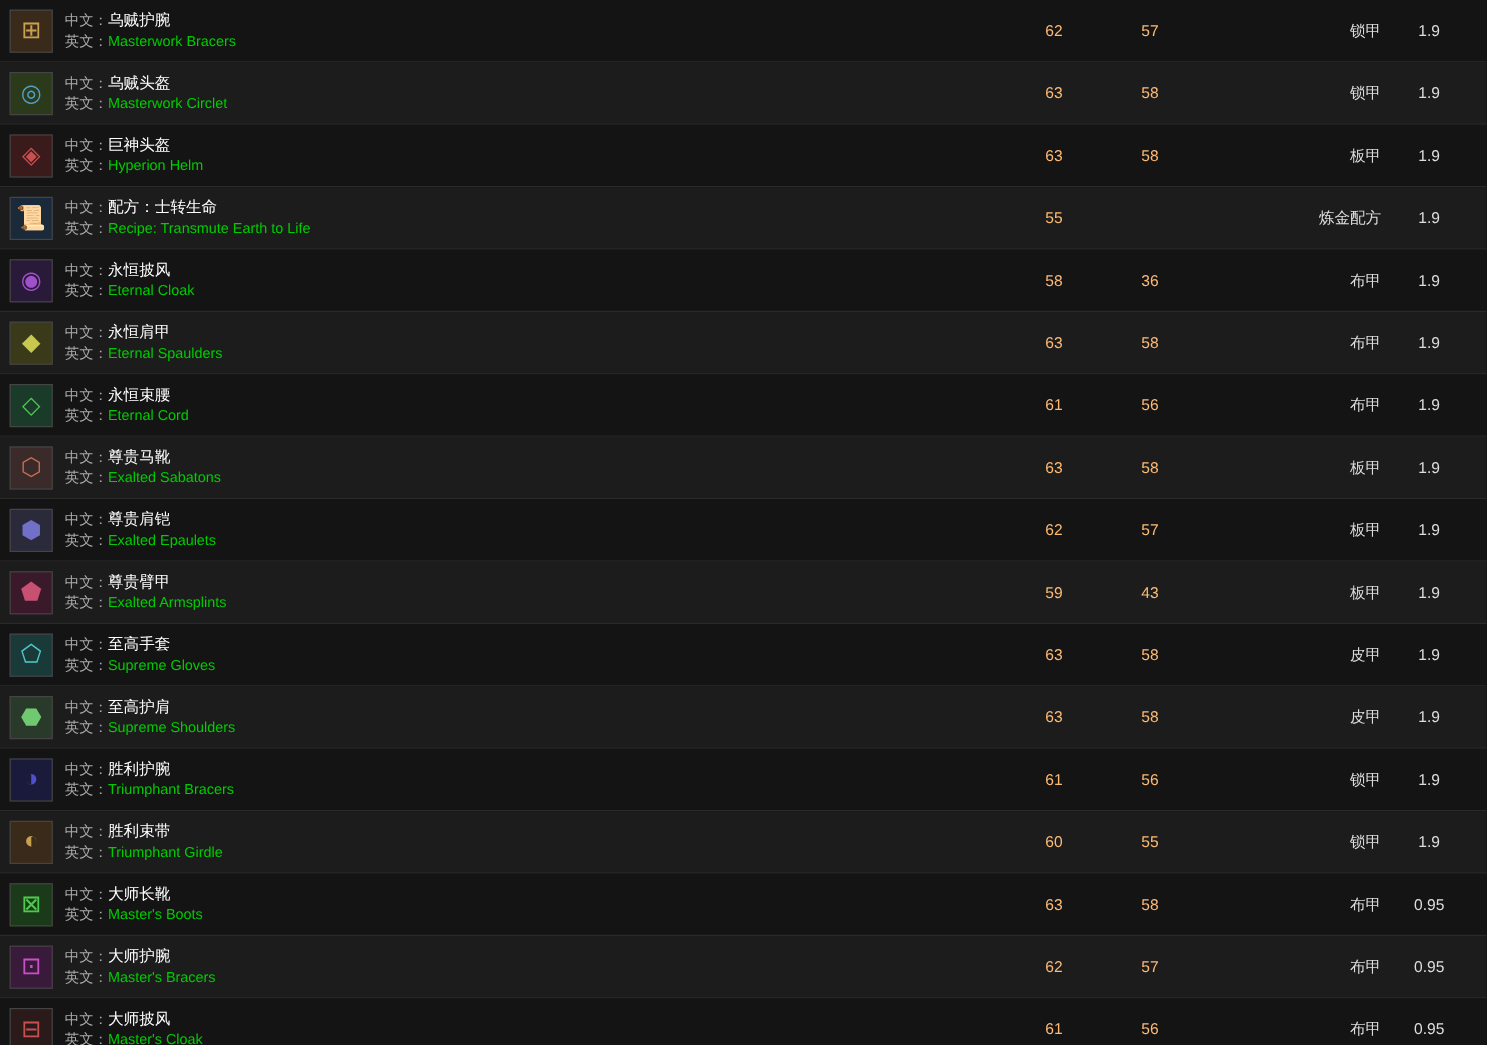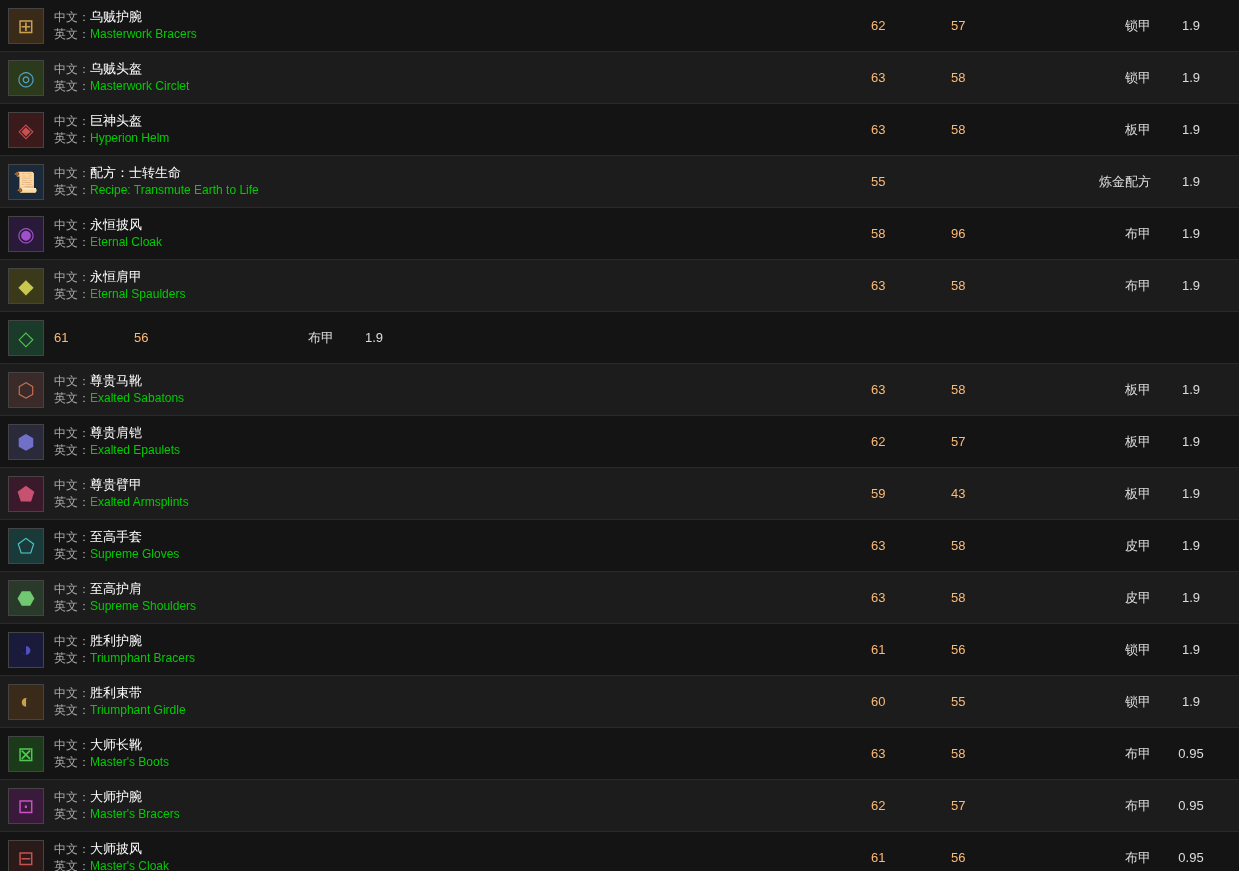--- a/index.html
+++ b/index.html
@@ -162,21 +162,21 @@
       </div>
       <div class="item-names">
         <div class="item-cn">
           <span class="label-cn">中文：</span>永恒披风
         </div>
         <div class="item-en">
           <span class="label-en" style="color:#aaa;">英文：</span>Eternal Cloak
         </div>
       </div>
       <div class="col-num">58</div>
-      <div class="col-num">96</div>
+      <div class="col-num">36</div>
       <div class="col-type">布甲</div>
       <div class="col-ratio">1.9</div>
     </div>
     <div class="item-row">
       <div class="item-icon" style="background:#3a3a1a; border-color:#444;">
         <span style="color:#c8c850; font-size:20px;">◆</span>
       </div>
       <div class="item-names">
         <div class="item-cn">
           <span class="label-cn">中文：</span>永恒肩甲
@@ -186,20 +186,28 @@
         </div>
       </div>
       <div class="col-num">63</div>
       <div class="col-num">58</div>
       <div class="col-type">布甲</div>
       <div class="col-ratio">1.9</div>
     </div>
     <div class="item-row">
       <div class="item-icon" style="background:#1a3a2a; border-color:#444;">
         <span style="color:#50c850; font-size:20px;">◇</span>
+      </div>
+      <div class="item-names">
+        <div class="item-cn">
+          <span class="label-cn">中文：</span>永恒束腰
+        </div>
+        <div class="item-en">
+          <span class="label-en" style="color:#aaa;">英文：</span>Eternal Cord
+        </div>
       </div>
       <div class="col-num">61</div>
       <div class="col-num">56</div>
       <div class="col-type">布甲</div>
       <div class="col-ratio">1.9</div>
     </div>
     <div class="item-row">
       <div class="item-icon" style="background:#3a2a2a; border-color:#444;">
         <span style="color:#c87050; font-size:20px;">⬡</span>
       </div>

